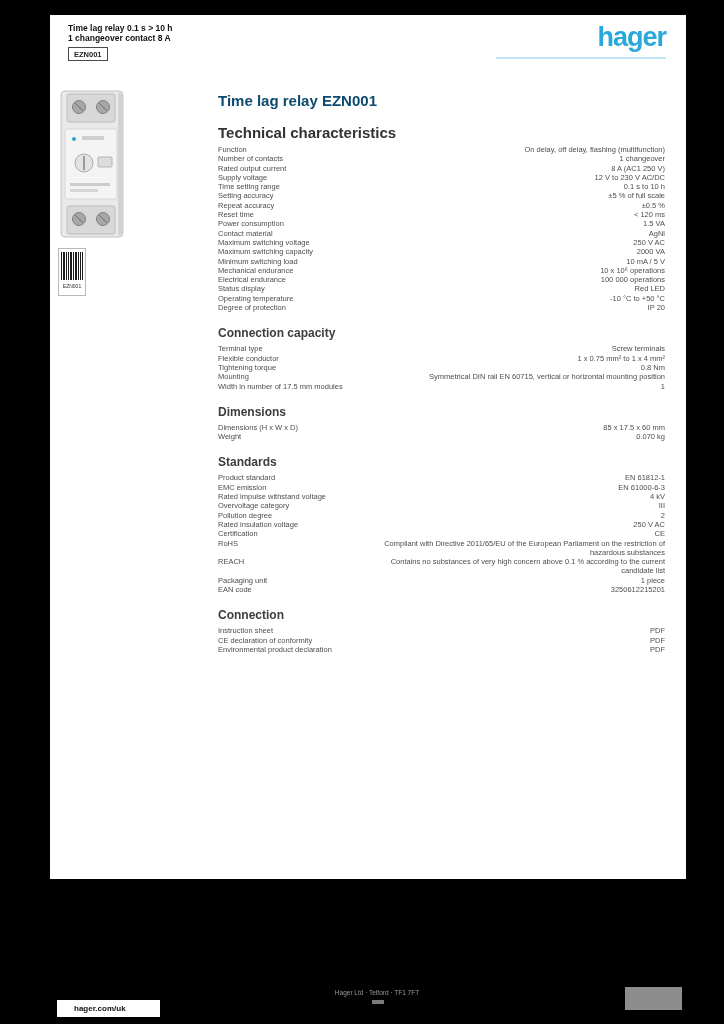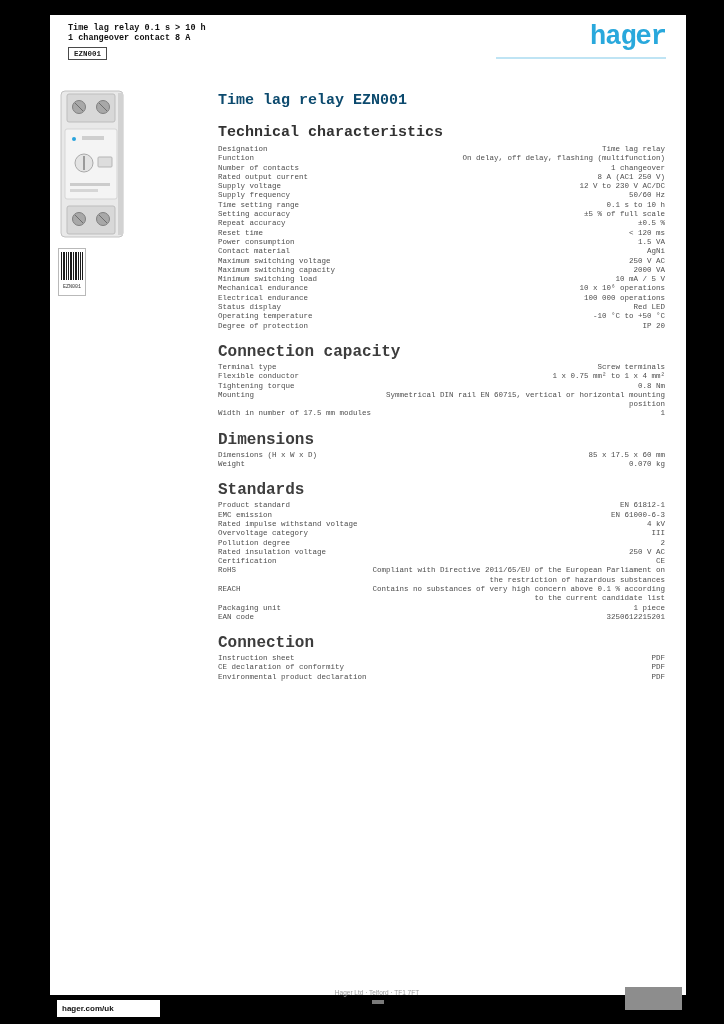--- a/index.html
+++ b/index.html
@@ -4,23 +4,22 @@
 <style>
   html,body{margin:0;padding:0;}
   body{
     width:724px;height:1024px;
     background:#000;
     position:relative;
     font-family:"Liberation Sans", sans-serif;
     overflow:hidden;
   }
   .page{
-    position:absolute;left:50px;top:15px;width:636px;height:980px;
+    position:absolute;left:50px;top:15px;width:636px;height:864px;
     background:#ffffff;
-    font-family:Liberation Mono, monospace;
   }
   
   .hdr-titles{position:absolute;left:18px;top:8px;}
   .t1{font-size:8.5px;font-weight:bold;color:#111;line-height:10px;}
   .ref-box{
     margin-top:4px;display:inline-block;font-size:7.5px;font-weight:bold;color:#222;
     border:1px solid #4a4a4a;padding:2px 5px 1px;
   }
   
   .logo{
@@ -29,31 +28,31 @@
     letter-spacing:-1px;line-height:28px;
   }
   .logo-rule{position:absolute;right:20px;top:42px;width:170px;height:2px;background:#bfe4f4;}
   
   .product-img{position:absolute;left:8px;top:72px;}
   .barcode{position:absolute;left:8px;top:233px;}
   
   .main{position:absolute;left:168px;top:78px;width:447px;}
   .main-title{font-size:15px;font-weight:bold;color:#0c4a6e;margin:0 0 19px;line-height:16px;}
   .sub{font-size:15px;font-weight:bold;color:#333;margin:0 0 7px;line-height:10px;}
-  .sec-h{font-size:16px;font-weight:bold;color:#3d3d3d;margin:15px 0 5px;line-height:12px;}
+  .sec-h{font-size:12px;font-weight:bold;color:#3d3d3d;margin:15px 0 5px;line-height:12px;}
   .spec-row{
     display:flex;justify-content:space-between;align-items:baseline;
     column-gap:14px;font-size:7.5px;line-height:9.3px;color:#4e4e4e;
   }
   .spec-row .label{flex:0 0 auto;white-space:nowrap;}
   .spec-row .value{text-align:right;max-width:300px;}
   
   .footer-site{
     position:absolute;left:57px;top:1000px;width:103px;height:17px;background:#ffffff;
-    display:flex;align-items:center;padding-left:5px;box-sizing:border-box;
+    display:flex;align-items:center;padding-left:17px;box-sizing:border-box;
   }
   .footer-site span{font-size:8px;font-weight:bold;color:#111;}
   .footer-center{
     position:absolute;left:252px;top:989px;width:250px;text-align:center;
     color:#9a9a9a;font-size:6.5px;line-height:8px;
   }
   .footer-divider{position:absolute;left:372px;top:1000px;width:12px;height:4px;background:#7a7a7a;}
   .footer-right{position:absolute;left:625px;top:987px;width:57px;height:23px;background:#8d8d8d;}
 </style>
 </head>
@@ -108,42 +107,34 @@
       <rect x="22" y="4" width="1" height="28" fill="#1c1c1c"></rect>
       <rect x="24" y="4" width="1" height="28" fill="#1c1c1c"></rect>
       <text x="14" y="40" font-size="5" text-anchor="middle" fill="#333333">EZN001</text>
     </svg>
 
     <div class="main">
       <h1 class="main-title">Time lag relay EZN001</h1>
       <h2 class="sub">Technical characteristics</h2>
       <div id="spec-sections">
           <div class="spec-row">
-            <span class="label">Designation</span>
-            <span class="value">Time lag relay</span>
-          </div>
-          <div class="spec-row">
             <span class="label">Function</span>
             <span class="value">On delay, off delay, flashing (multifunction)</span>
           </div>
           <div class="spec-row">
             <span class="label">Number of contacts</span>
             <span class="value">1 changeover</span>
           </div>
           <div class="spec-row">
             <span class="label">Rated output current</span>
             <span class="value">8 A (AC1 250 V)</span>
           </div>
           <div class="spec-row">
             <span class="label">Supply voltage</span>
             <span class="value">12 V to 230 V AC/DC</span>
-          </div>
-          <div class="spec-row">
-            <span class="label">Supply frequency</span>
-            <span class="value">50/60 Hz</span>
           </div>
           <div class="spec-row">
             <span class="label">Time setting range</span>
             <span class="value">0.1 s to 10 h</span>
           </div>
           <div class="spec-row">
             <span class="label">Setting accuracy</span>
             <span class="value">±5 % of full scale</span>
           </div>
           <div class="spec-row">

